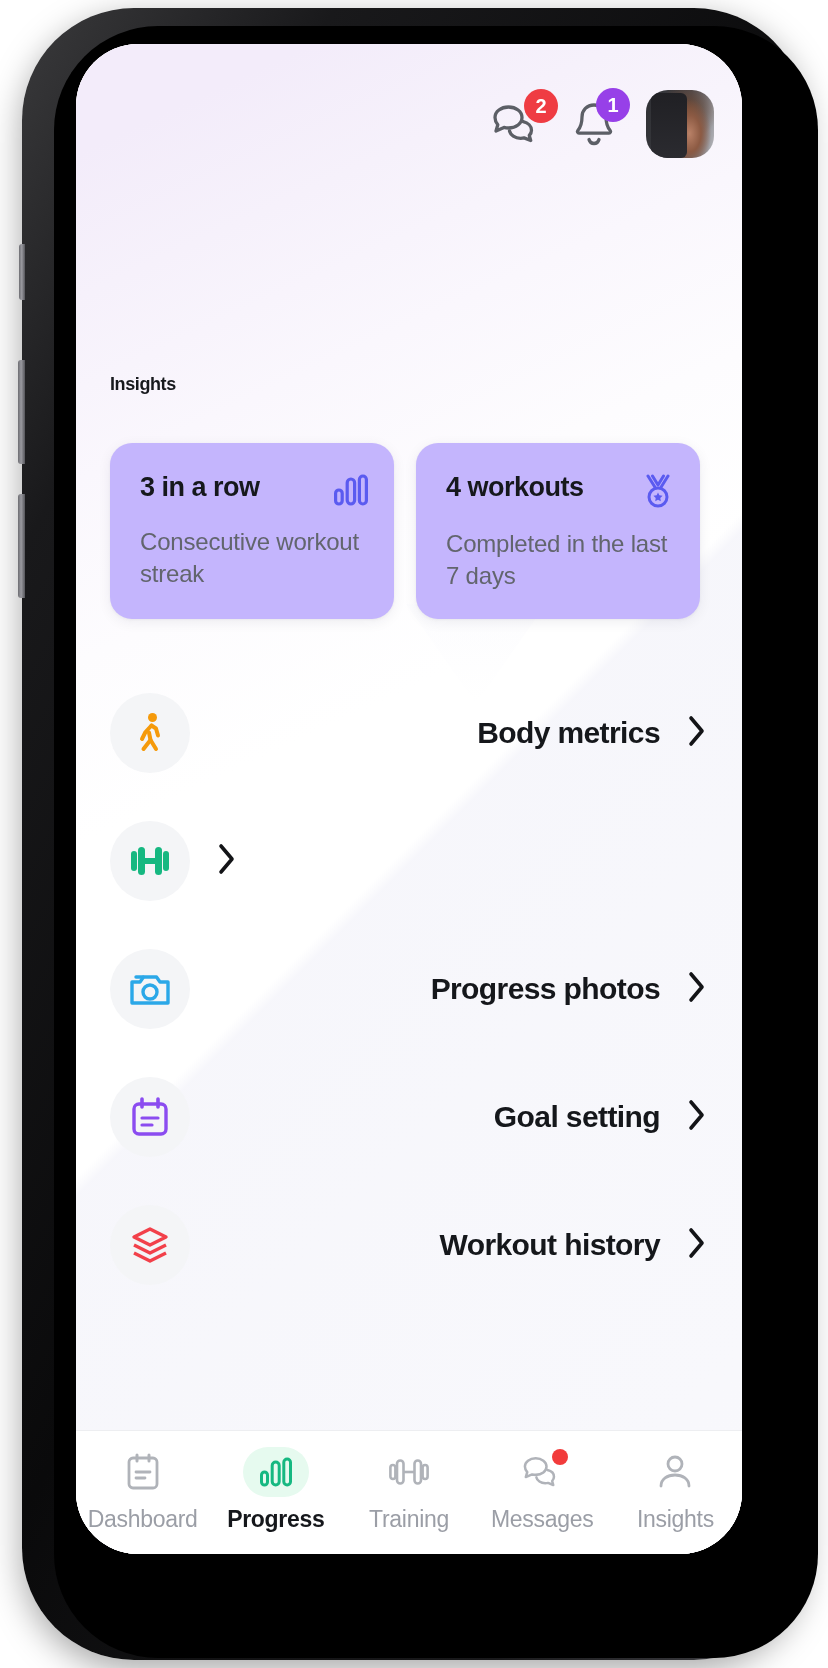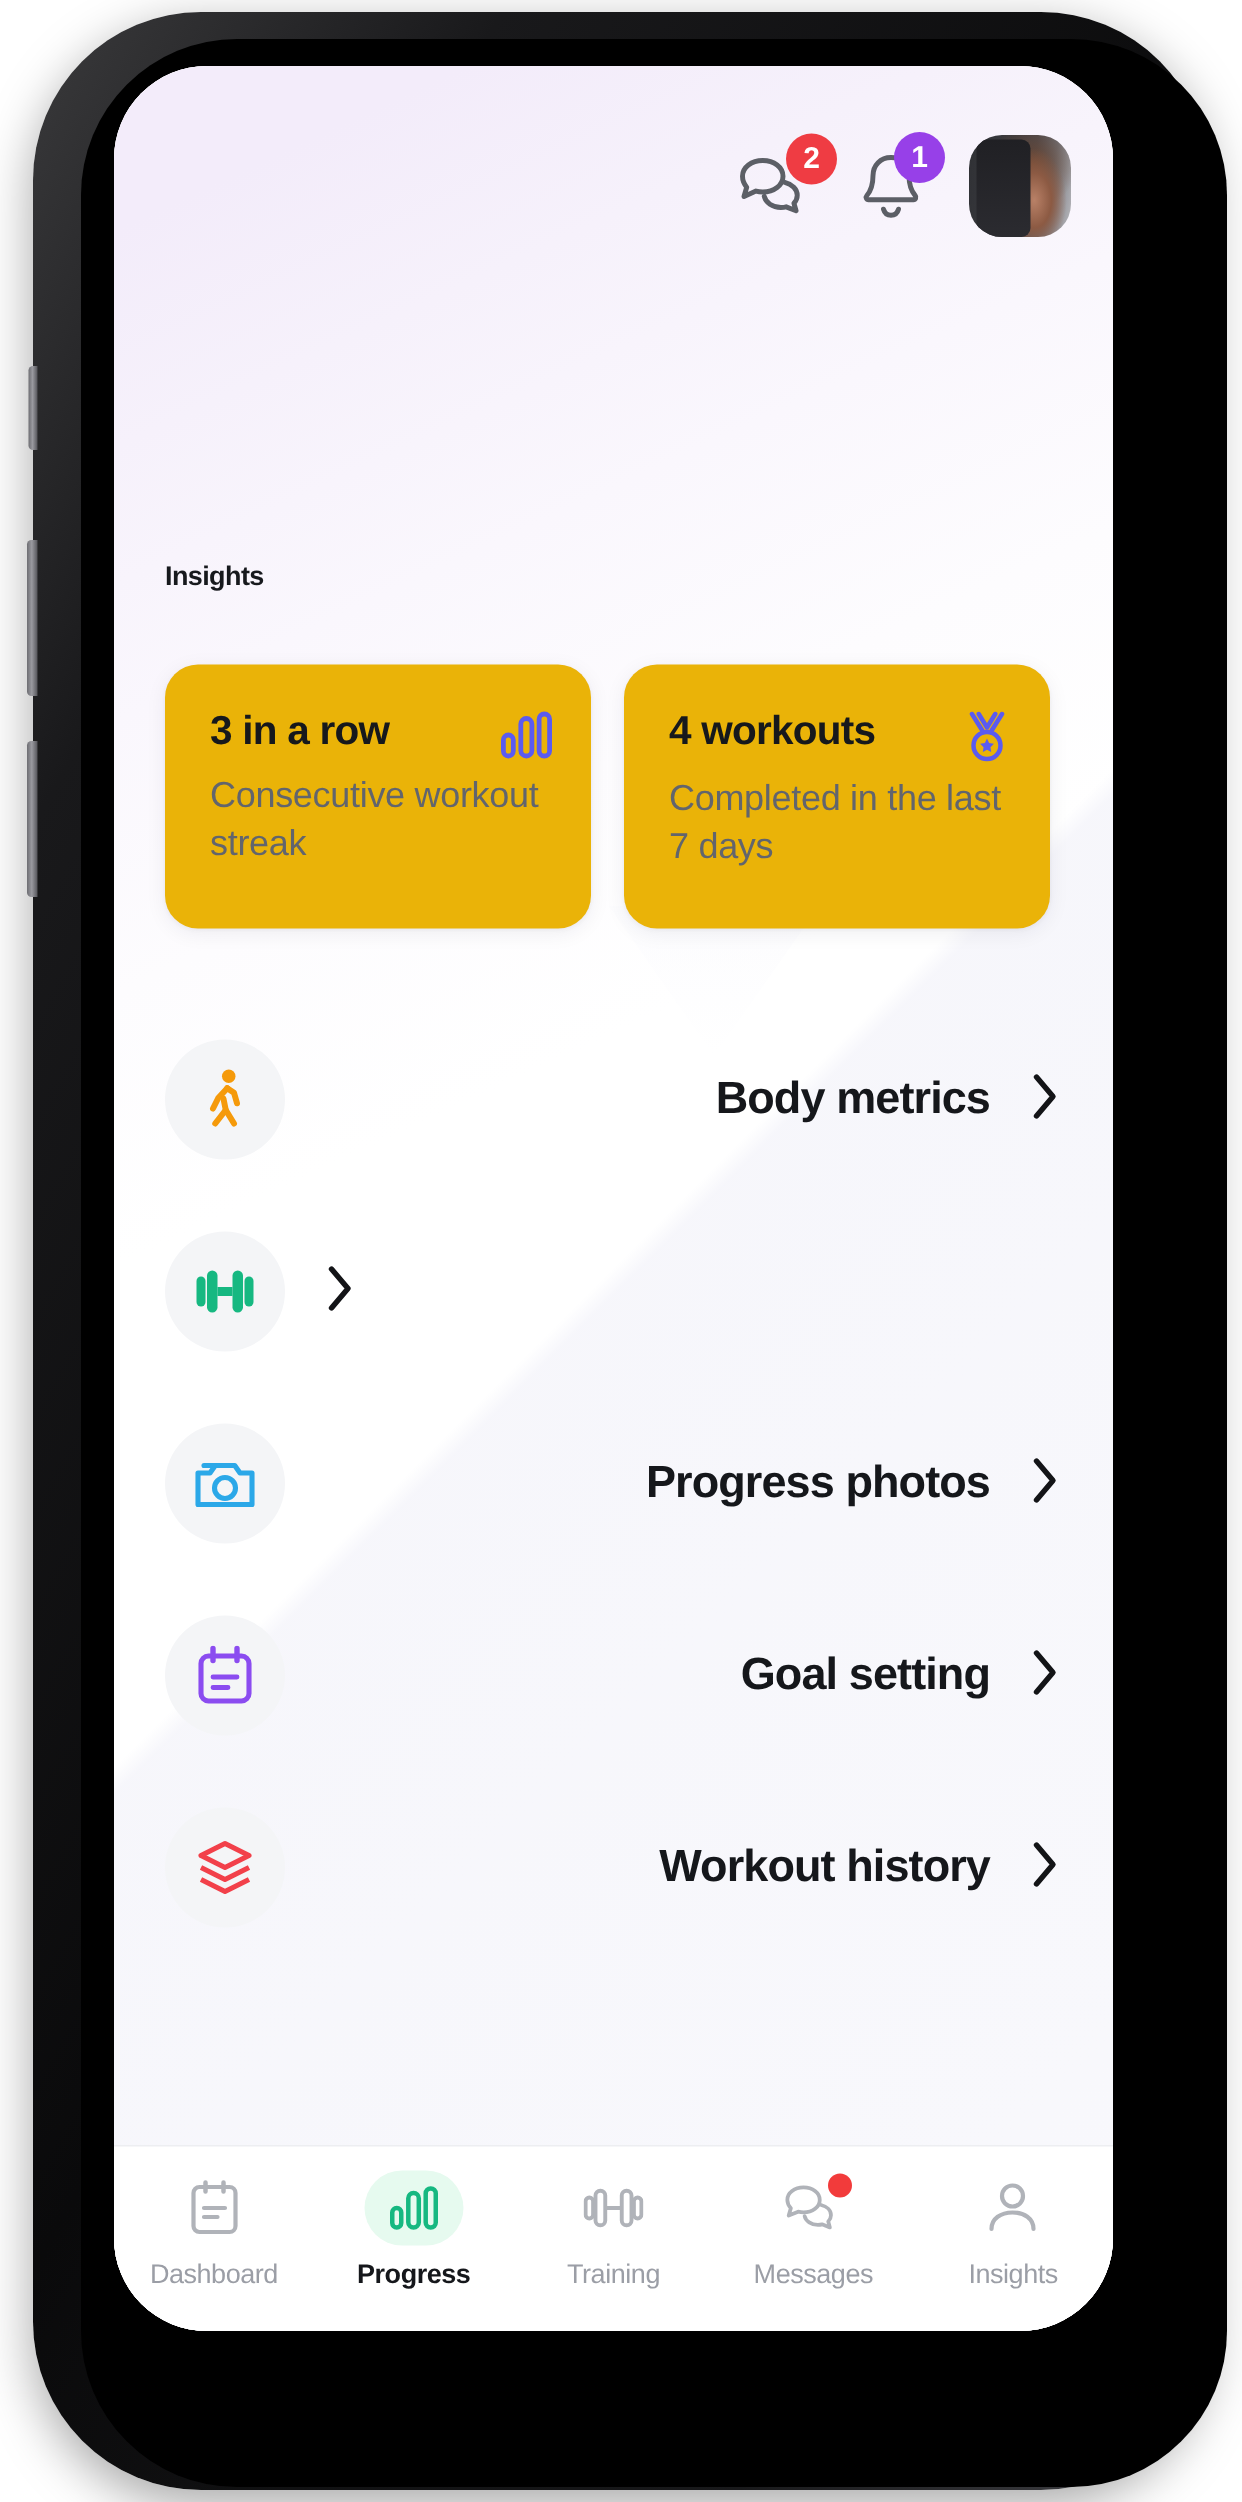--- a/index.html
+++ b/index.html
@@ -146,37 +146,37 @@
 
   
   #insight-cards {
     position: absolute;
     left: 34px; top: 399px;
     display: flex; gap: 22px;
   }
   .insight-card {
     width: 284px;
     min-height: 176px;
-    background: #eab308;
+    background: #c4b5fd;
     border-radius: 22px;
     box-shadow: 0 3px 14px rgba(28,25,60,.065), 0 1px 3px rgba(28,25,60,.05);
     padding: 30px 26px 26px 30px;
     position: relative;
   }
   .insight-head {
     display:flex; align-items:flex-start; justify-content:space-between;
     gap: 10px;
   }
   .insight-title {
     font-size: 27px; font-weight: 700;
     letter-spacing: -.5px; color: #16181c;
     line-height: 1.1;
   }
   .insight-sub {
-    margin-top: 4px;
+    margin-top: 16px;
     font-size: 24px; line-height: 1.32;
     color: #62656d; letter-spacing: -.2px;
   }
   .insight-icon { flex: none; margin-top: 1px; }
 
   
   #menu-list {
     position: absolute;
     left: 34px; right: 26px;
     top: 625px;
@@ -226,21 +226,21 @@
   }
   .nav-icon-slot.active::before {
     content:"";
     position:absolute;
     width: 66px; height: 50px;
     border-radius: 26px;
     background: #e6faef;
   }
   .nav-icon-slot svg { position: relative; z-index: 1; }
   .nav-label {
-    font-size: 18px;
+    font-size: 23px;
     color: #9b9ea6;
     letter-spacing: -.3px;
   }
   .nav-item.active .nav-label { color: #15171b; font-weight: 700; }
   .nav-dot {
     position: absolute;
     width: 16px; height: 16px;
     border-radius: 50%;
     background: #f23b3b;
     top: 2px; right: 8px;

